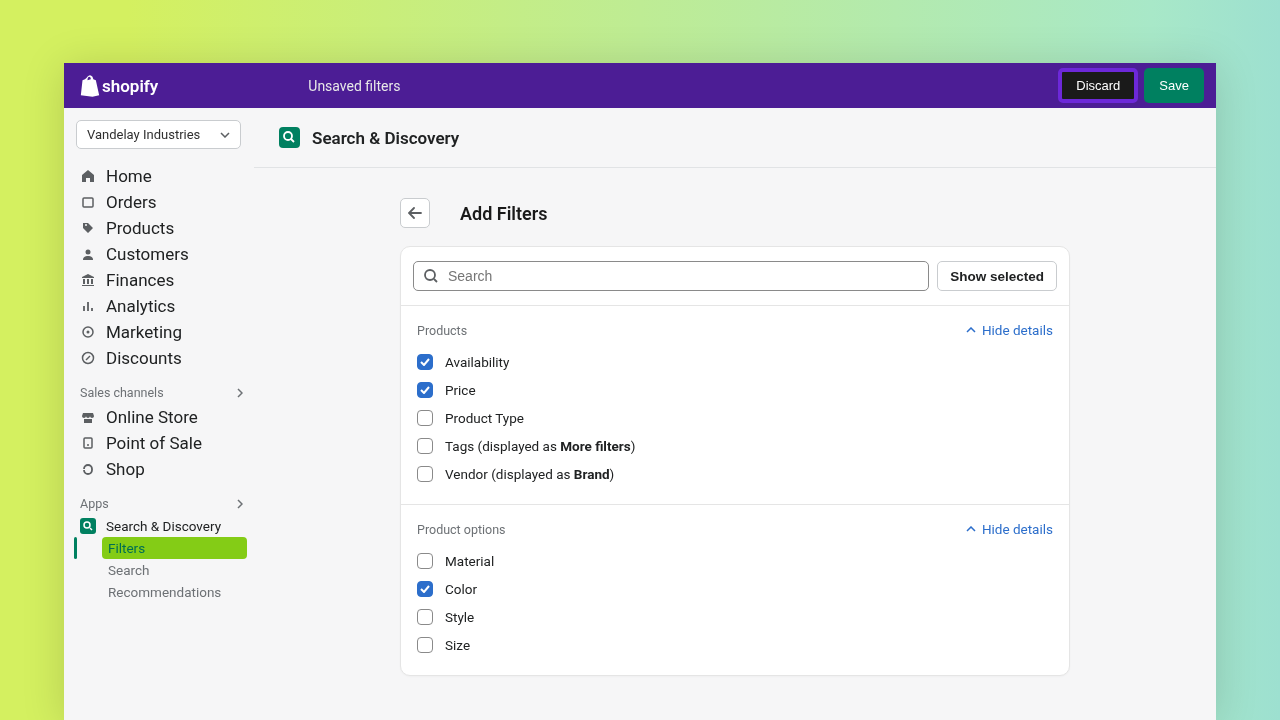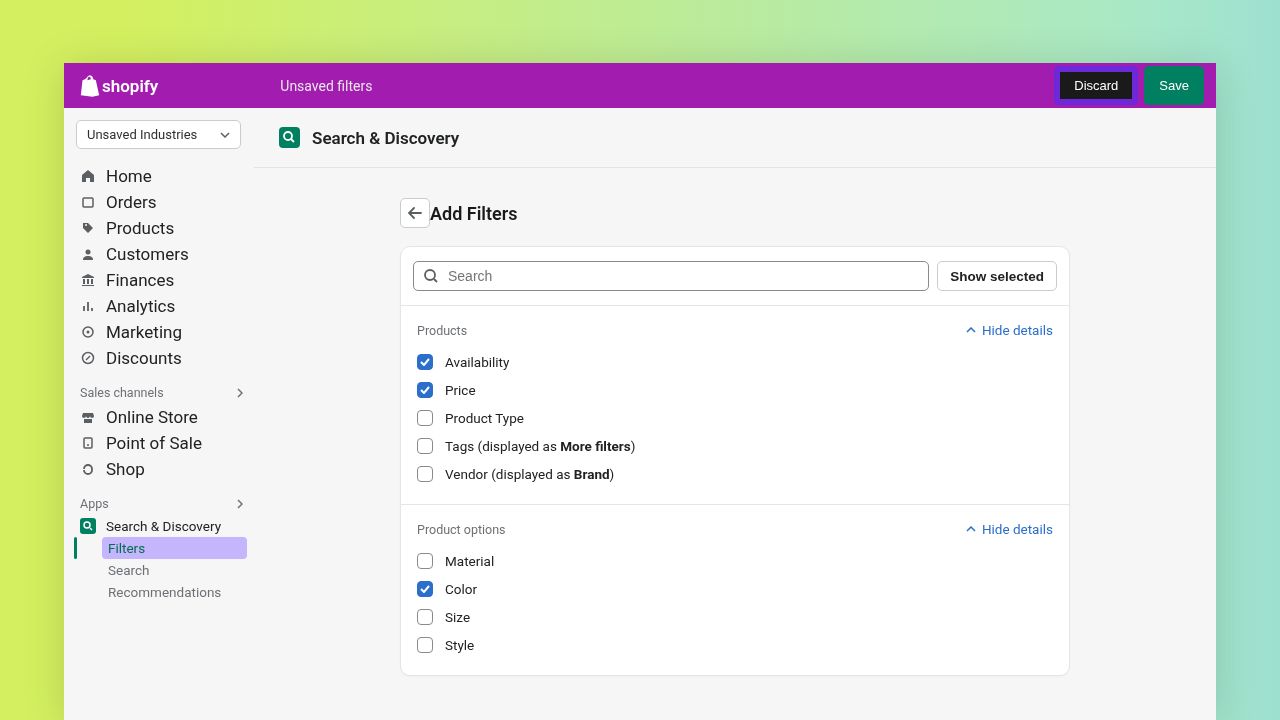--- a/index.html
+++ b/index.html
@@ -15,60 +15,61 @@
     position: absolute;
     left: 64px; top: 63px;
     width: 1152px; height: 657px;
     background: #f6f6f7;
     box-shadow: 0 4px 40px rgba(0,0,0,0.15);
     display: flex;
     flex-direction: column;
   }
   .topbar {
     height: 45px;
-    background: #a21caf;
+    background: #4c1d95;
     color: #fff;
     display: flex;
     align-items: center;
     padding: 0 12px;
+    gap: 28px;
   }
   .logo { display: flex; align-items: center; gap: 2px; font-weight: 600; font-size: 17px; margin-left: 4px;}
   .logo svg { width: 20px; height: 22px; }
   .topbar-title { margin-left: 122px; font-size: 14px; color: #e8e8e8; }
   .topbar-actions { margin-left: auto; display: flex; gap: 6px; }
   .btn { border-radius: 5px; padding: 6px 14px; font-size: 13px; cursor: pointer; border: 1px solid transparent; }
-  .btn-discard { background: #1a1a1a; border: 6px solid #6d28d9; color: #fff; }
+  .btn-discard { background: #1a1a1a; border: 4px solid #6d28d9; color: #fff; }
   .btn-save { background: #008060; color: #fff; }
   .body { flex: 1; display: flex; min-height: 0;}
   .sidebar { width: 190px; background: #f6f6f7; padding: 12px 7px 0 12px; border-right: none; }
   .store-select {
     background: #fff; border: 1px solid #c9cccf; border-radius: 5px;
     padding: 6px 10px; font-size: 13px; color: #303030;
     display: flex; align-items: center; justify-content: space-between;
     margin-bottom: 14px;
     width: 165px;
     margin-left: 0px;
   }
   .nav-list { list-style: none; }
   .nav-item { display: flex; align-items: center; gap: 10px; padding: 3px 4px; font-size: 17px; color: #202223; border-radius: 4px; cursor: pointer;}
   .nav-item .icon { width: 16px; height:16px; display:flex; align-items:center; justify-content:center; color:#5c5f62;}
   .section-hdr { font-size: 12.5px; color: #6d7175; padding: 14px 4px 4px 4px; display:flex; align-items:center; justify-content: space-between; gap: 12px;}
   .sub-list { list-style:none; padding-left: 26px;}
   .sub-item { font-size:13.5px; color:#6d7175; padding: 3px 6px; border-radius:4px; cursor:pointer;}
-  .sub-item.active { background:#c4b5fd; color:#006e52; position:relative;}
+  .sub-item.active { background:#84cc16; color:#006e52; position:relative;}
   .sub-item.active::before { content:""; position:absolute; left:-28px; top:0; bottom:0; width:3px; background:#008060; border-radius:2px;}
   .app-item { display:flex; align-items:center; gap:10px; padding:3px 4px; font-size:13.5px; color:#202223;}
   .app-icon { width:16px; height:16px; background:#008060; border-radius:3px; display:flex; align-items:center; justify-content:center; color:#fff; font-size:10px;}
   .main { flex:1; background:#f6f6f7; display:flex; flex-direction:column; min-width:0;}
   .main-hdr { height:60px; border-bottom:1px solid #e1e3e5; display:flex; align-items:center; padding:0 25px; gap:12px;}
   .main-hdr .app-icon-lg { width:21px; height:21px; background:#008060; border-radius:4px; display:flex; align-items:center; justify-content:center; color:#fff;}
   .main-hdr h1 { font-size:17px; font-weight:600; color:#202223;}
   .content { flex:1; overflow:auto; padding:30px 0 0 0;}
   .page { width:670px; margin: 0 auto;}
-  .page-head { display:flex; align-items:center; gap:0; margin-bottom:18px;}
+  .page-head { display:flex; align-items:center; gap:30px; margin-bottom:18px;}
   .back-btn { width:30px; height:30px; border:1px solid #c9cccf; border-radius:5px; background:#fff; display:flex; align-items:center; justify-content:center; cursor:pointer;}
   .page-head h2 { font-size:18px; font-weight:600; color:#1a1a1a;}
   .card { background:#fff; border-radius:10px; border:1px solid #e5e5e5; box-shadow:0 1px 2px rgba(0,0,0,0.03);}
   .card-top { padding:14px 12px; display:flex; gap:8px;}
   .search-wrap { flex:1; position:relative;}
   .search-wrap input { width:100%; height:30px; border:1px solid #8a8a8a; border-radius:5px; padding:0 10px 0 34px; font-size:14px;}
   .search-wrap .sicon { position:absolute; left:10px; top:7px; color:#5c5f62;}
   .show-sel { height:30px; border:1px solid #c9cccf; border-radius:5px; background:#fff; padding:0 12px; font-size:13.5px; color:#202223; cursor:pointer;font-weight:bold;}
   .section { padding: 10px 16px 16px 16px; border-top:1px solid #e5e5e5;}
   .section:first-of-type { border-top:1px solid #e5e5e5;}
@@ -97,21 +98,21 @@
     <div class="topbar-title">Unsaved filters</div>
     <div class="topbar-actions">
       <button class="btn btn-discard">Discard</button>
       <button class="btn btn-save">Save</button>
     </div>
   </div>
 
   <div class="body">
     <aside class="sidebar">
       <div class="store-select">
-        <span>Unsaved Industries</span>
+        <span>Vandelay Industries</span>
         <span class="chev">
             <svg width="10" height="6">
               <path d="M1 1l4 4 4-4" stroke="#5c5f62" stroke-width="1.5" fill="none"></path>
             </svg>
           </span>
       </div>
       <ul class="nav-list">
         <li class="nav-item">
             <span class="icon">
               <svg width="14" height="14">
@@ -333,25 +334,25 @@
                   <li class="opt">
                     <span class="cb checked">
                       <svg width="10" height="8">
                         <path d="M1 4l3 3 5-6" stroke="#fff" stroke-width="2" fill="none"></path>
                       </svg>
                     </span>
                     <span class="opt-label">Color</span>
                   </li>
                   <li class="opt">
                     <span class="cb"></span>
+                    <span class="opt-label">Style</span>
+                  </li>
+                  <li class="opt">
+                    <span class="cb"></span>
                     <span class="opt-label">Size</span>
-                  </li>
-                  <li class="opt">
-                    <span class="cb"></span>
-                    <span class="opt-label">Style</span>
                   </li>
                 </ul>
             </div>
 
           </div>
         </div>
       </div>
     </main>
   </div>
 </div>

